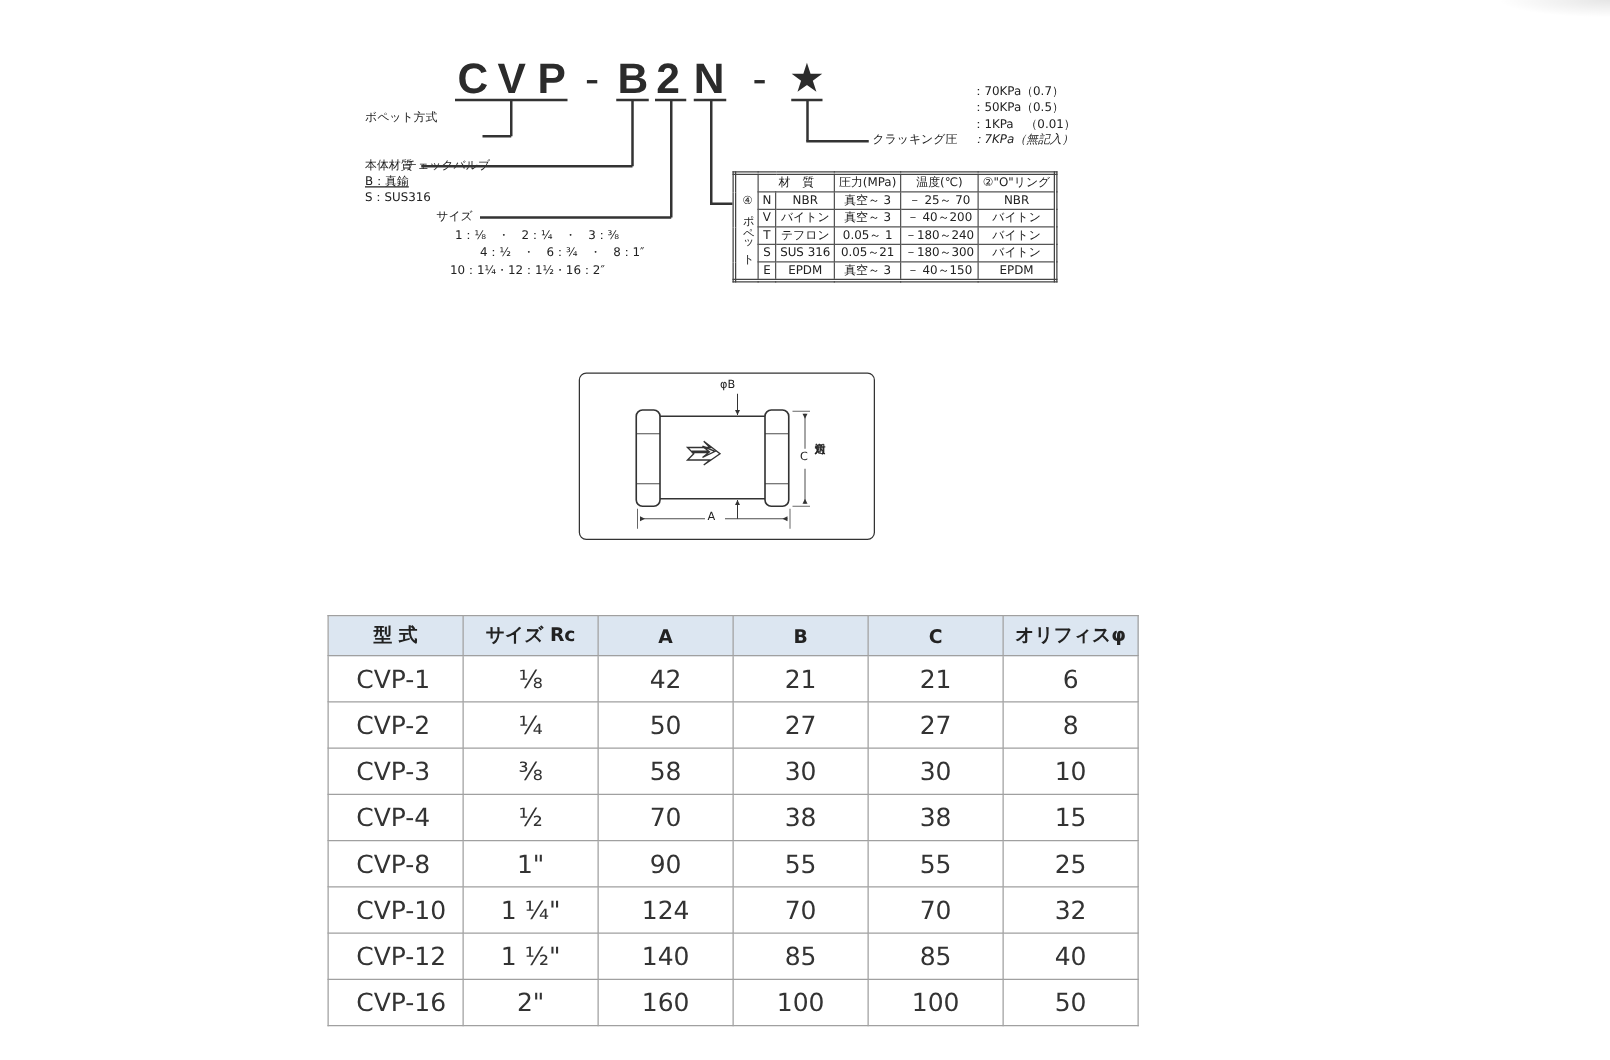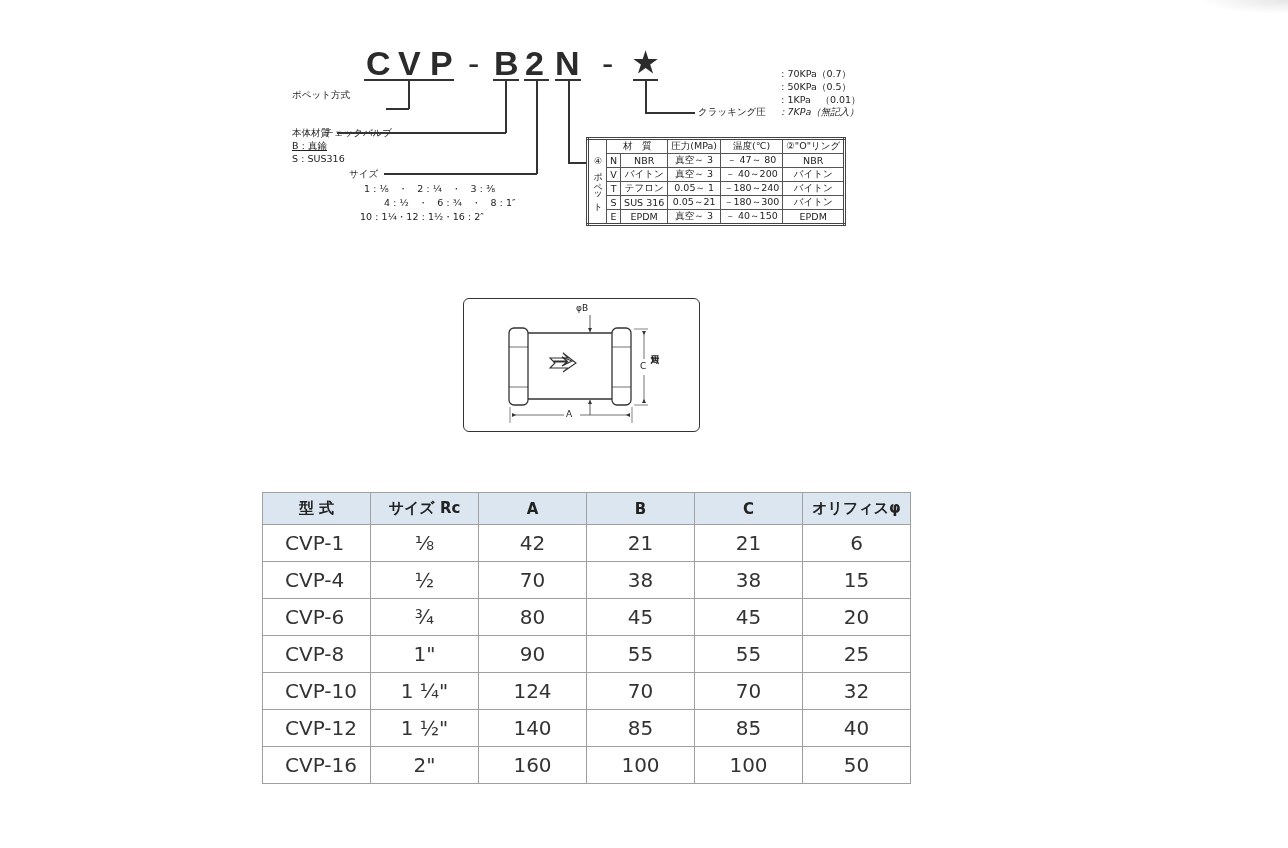--- a/index.html
+++ b/index.html
@@ -77,21 +77,21 @@
     <td class="vert" rowspan="6">④ポペット</td>
     <td colspan="2">材　質</td>
     <td>圧力(MPa)</td>
     <td>温度(℃)</td>
     <td>②"O"リング</td>
   </tr>
   <tr>
     <td>N</td>
     <td>NBR</td>
     <td>真空～ 3</td>
-    <td>－ 47～ 80</td>
+    <td>－ 25～ 70</td>
     <td>NBR</td>
   </tr>
   <tr>
     <td>V</td>
     <td>バイトン</td>
     <td>真空～ 3</td>
     <td>－ 40～200</td>
     <td>バイトン</td>
   </tr>
   <tr>
@@ -178,36 +178,44 @@
   <tbody>
     <tr>
       <td class="model">CVP-1</td>
       <td>⅛</td>
       <td>42</td>
       <td>21</td>
       <td>21</td>
       <td>6</td>
     </tr>
     <tr>
+      <td class="model">CVP-2</td>
+      <td>¼</td>
+      <td>50</td>
+      <td>27</td>
+      <td>27</td>
+      <td>8</td>
+    </tr>
+    <tr>
+      <td class="model">CVP-3</td>
+      <td>⅜</td>
+      <td>58</td>
+      <td>30</td>
+      <td>30</td>
+      <td>10</td>
+    </tr>
+    <tr>
       <td class="model">CVP-4</td>
       <td>½</td>
       <td>70</td>
       <td>38</td>
       <td>38</td>
       <td>15</td>
     </tr>
     <tr>
-      <td class="model">CVP-6</td>
-      <td>¾</td>
-      <td>80</td>
-      <td>45</td>
-      <td>45</td>
-      <td>20</td>
-    </tr>
-    <tr>
       <td class="model">CVP-8</td>
       <td>1"</td>
       <td>90</td>
       <td>55</td>
       <td>55</td>
       <td>25</td>
     </tr>
     <tr>
       <td class="model">CVP-10</td>
       <td>1 ¼"</td>

